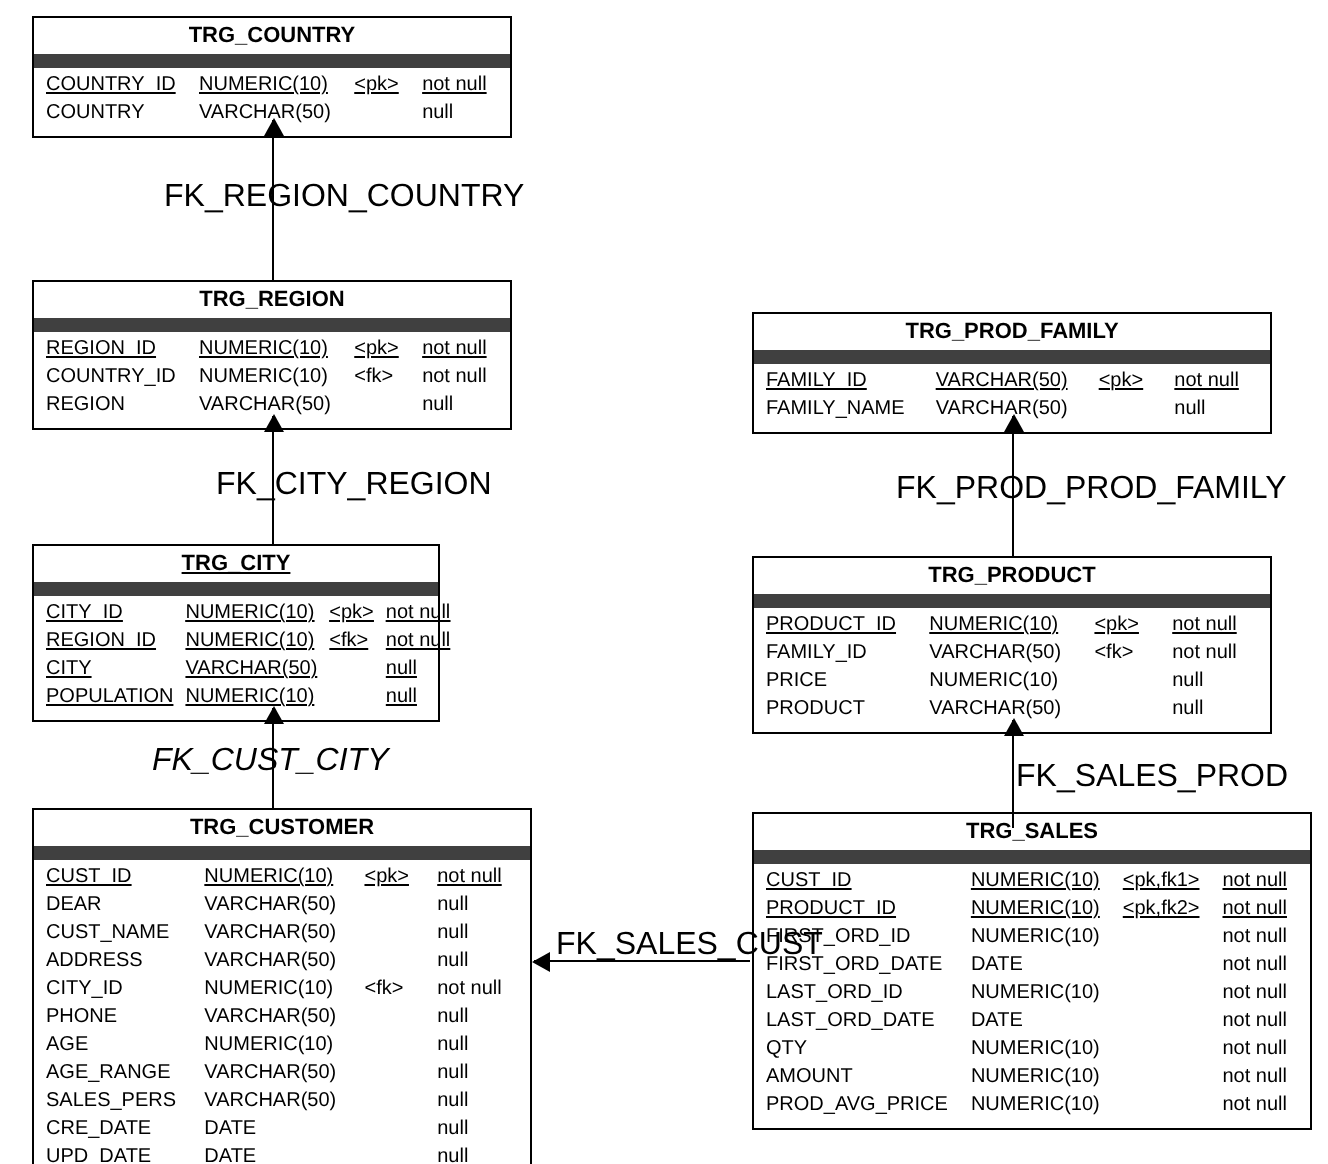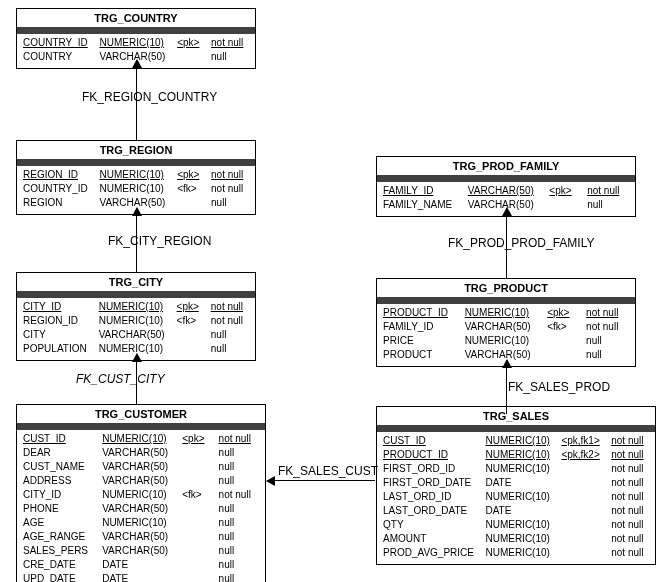--- a/index.html
+++ b/index.html
@@ -85,21 +85,21 @@
     content: "";
     position: absolute;
     top: 0;
     left: 0;
     right: 0;
     height: 1px;
     background: #000;
   }
   .fk-label {
     position: absolute;
-    font-size: 12px;
+    font-size: 16px;
     background: transparent;
     white-space: nowrap;
   }
 </style>
 </head>
 <body>
 
 <div class="entity" id="ent-country" style="left:16px; top:8px; width:240px;">
   <div class="entity-title">TRG_COUNTRY</div>
   <div class="entity-body cols-4">
@@ -125,21 +125,21 @@
       <div class="cell">NUMERIC(10)</div>
       <div class="cell">&lt;fk&gt;</div>
       <div class="cell">not null</div>
       <div class="cell">REGION</div>
       <div class="cell">VARCHAR(50)</div>
       <div class="cell"></div>
       <div class="cell">null</div>
     </div>
 </div>
 
-<div class="entity" id="ent-city" style="left:16px; top:272px; width:240px;">
+<div class="entity" id="ent-city" style="left:16px; top:272px; width:204px;text-decoration:underline;">
   <div class="entity-title">TRG_CITY</div>
   <div class="entity-body cols-4">
       <div class="cell u">CITY_ID</div>
       <div class="cell u">NUMERIC(10)</div>
       <div class="cell u">&lt;pk&gt;</div>
       <div class="cell u">not null</div>
       <div class="cell">REGION_ID</div>
       <div class="cell">NUMERIC(10)</div>
       <div class="cell">&lt;fk&gt;</div>
       <div class="cell">not null</div>

